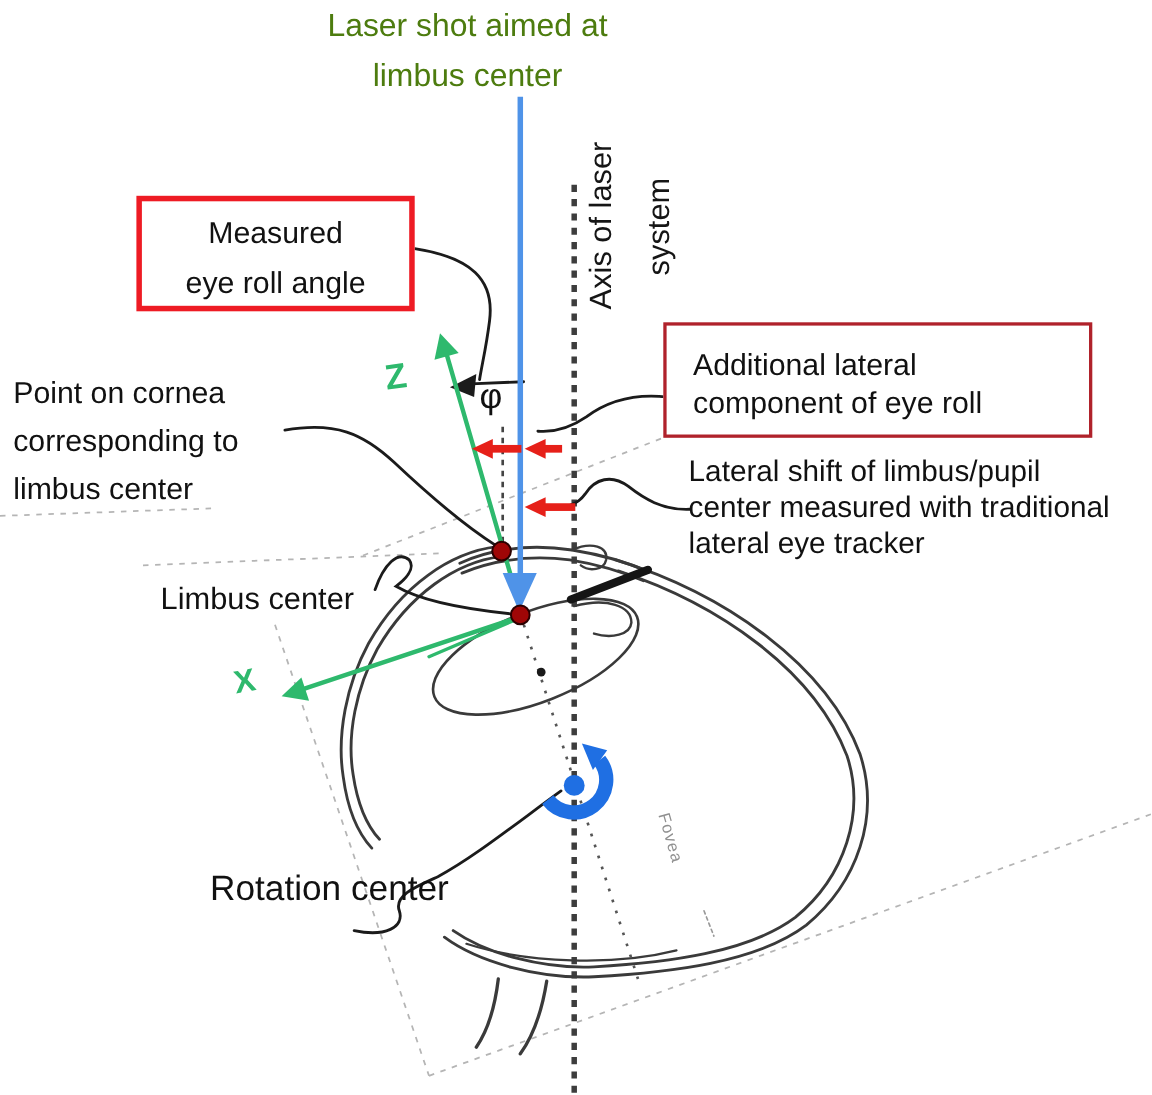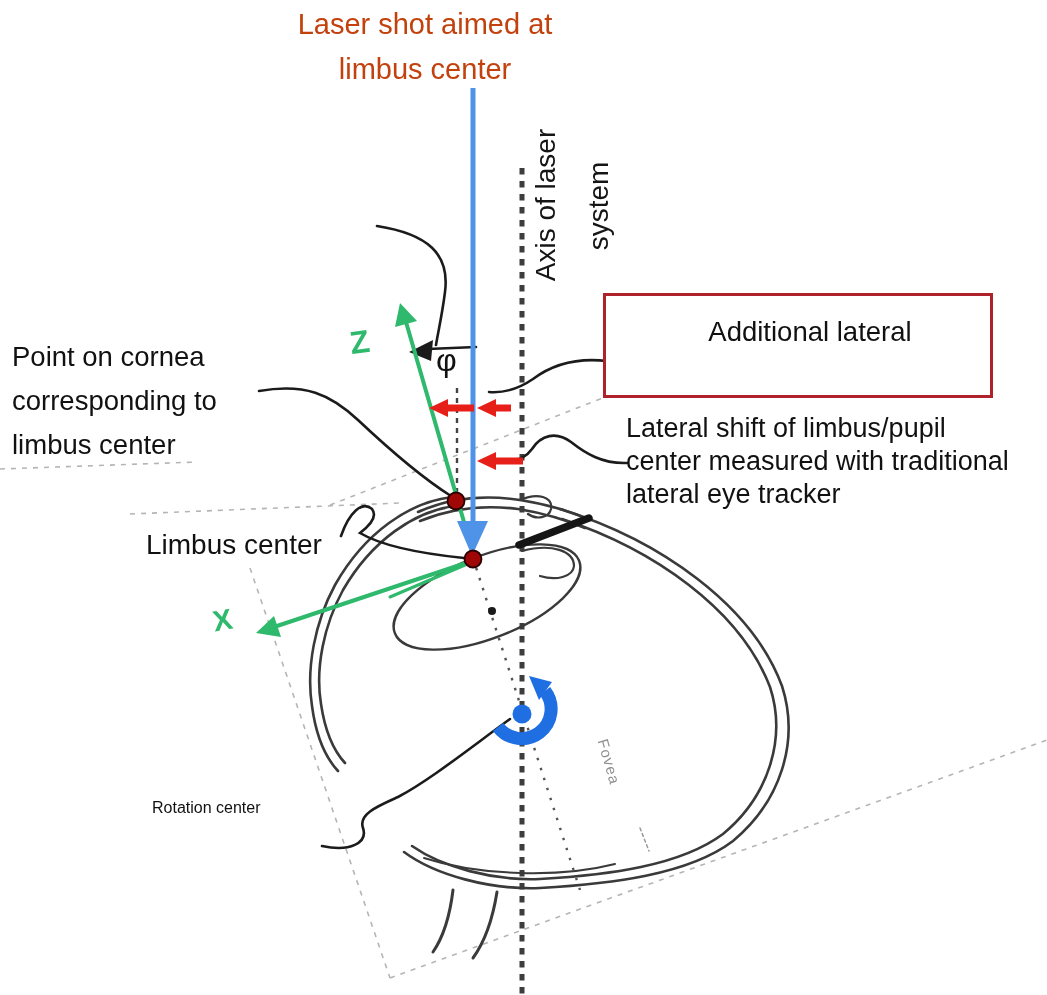--- a/index.html
+++ b/index.html
@@ -1,31 +1,31 @@
 <!DOCTYPE html>
 <html><head>
 <meta charset="utf-8">
 <style>
   html,body{margin:0;padding:0;background:#fff;}
   #stage{position:relative;width:1047px;height:995px;background:#fff;overflow:hidden;
          font-family:"Liberation Sans","DejaVu Sans",sans-serif;color:#111;}
   #art{position:absolute;left:0;top:0;z-index:1;}
   .lbl{position:absolute;z-index:3;}
-  .title{left:255px;top:2px;width:340px;text-align:center;font-size:29px;line-height:45px;color:#c2410c;}
+  .title{left:255px;top:2px;width:340px;text-align:center;font-size:29px;line-height:45px;color:#4d7c0f;}
   .rotlbl{position:absolute;z-index:3;white-space:nowrap;font-size:28px;color:#151515;
           transform:translate(-50%,-50%) rotate(-90deg);}
   .redbox{position:absolute;z-index:2;background:#fff;box-sizing:border-box;}
   .box1{left:124px;top:178px;width:253px;height:105px;border:5px solid #ee1b24;
         text-align:center;font-size:27.5px;line-height:45px;padding-top:6px;}
   .box2{left:603px;top:293px;width:390px;height:105px;border:3px solid #b0222b;
-        font-size:27.5px;line-height:34px;padding:19px 0 0 24px;text-align:center;}
+        font-size:27.5px;line-height:34px;padding:19px 0 0 24px;}
   .lateral{left:626px;top:412px;width:430px;font-size:27px;line-height:33px;}
   .cornea-lbl{left:12px;top:335px;width:256px;font-size:27.5px;line-height:44px;}
   .limbus-lbl{left:146px;top:529px;font-size:28px;}
-  .rot-lbl{left:152px;top:785px;width:256px;text-align:left;font-size:16px;line-height:45px;}
+  .rot-lbl{left:152px;top:785px;width:256px;text-align:right;font-size:32px;line-height:45px;}
   .phi{left:436px;top:342px;font-size:32px;color:#111;}
   .axZ{left:350px;top:324px;font-size:32px;font-weight:bold;color:#2eb96d;transform:rotate(-8deg);}
   .axX{left:213px;top:604px;font-size:29px;font-weight:bold;color:#2eb96d;transform:rotate(-10deg);}
   .fovea{left:611px;top:737px;font-size:15px;color:#8f8f8f;letter-spacing:1px;
          transform:rotate(74deg);transform-origin:left top;}
 </style>
 </head>
 <body>
 
 <div id="stage">
@@ -116,23 +116,28 @@
   </svg>
 
   <div class="lbl title">
     <div>Laser shot aimed at</div>
     <div>limbus center</div>
   </div>
 
   <div class="rotlbl" style="left:546px;top:205px;">Axis of laser</div>
   <div class="rotlbl" style="left:599px;top:206px;">system</div>
 
+  <div class="redbox box1">
+    <div>Measured</div>
+    <div>eye roll angle</div>
+  </div>
 
   <div class="redbox box2">
     <div>Additional lateral</div>
+    <div>component of eye roll</div>
   </div>
 
   <div class="lbl lateral">
     <div>Lateral shift of limbus/pupil</div>
     <div>center measured with traditional</div>
     <div>lateral eye tracker</div>
   </div>
 
   <div class="lbl cornea-lbl">
     <div>Point on cornea</div>

